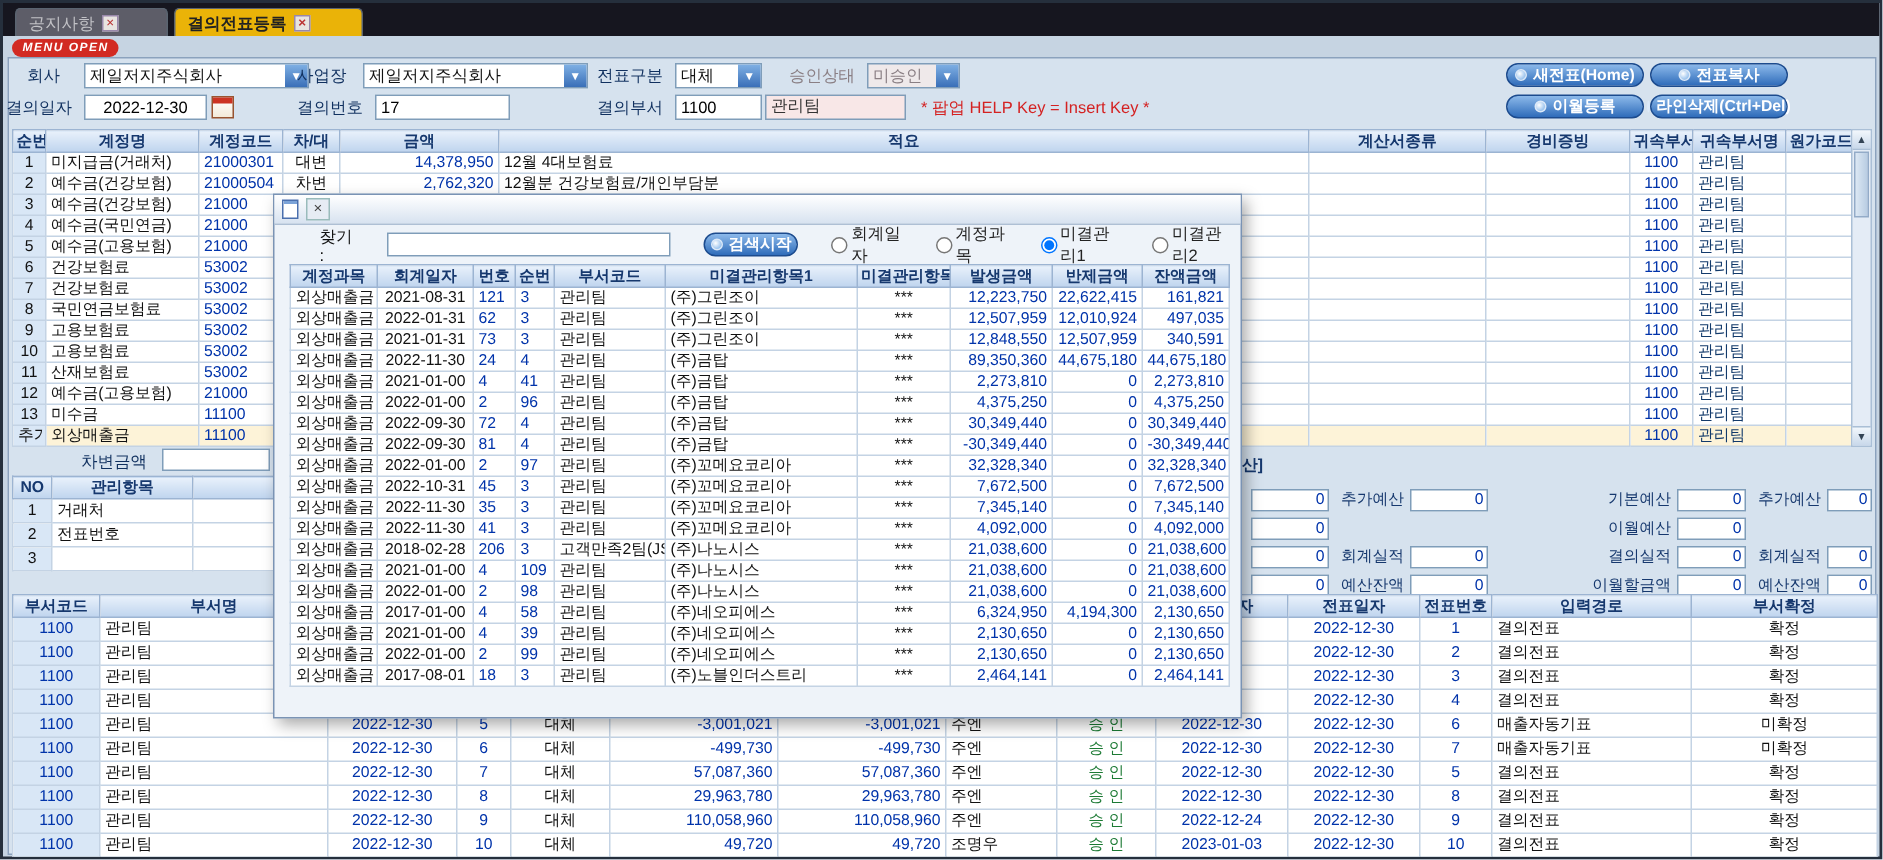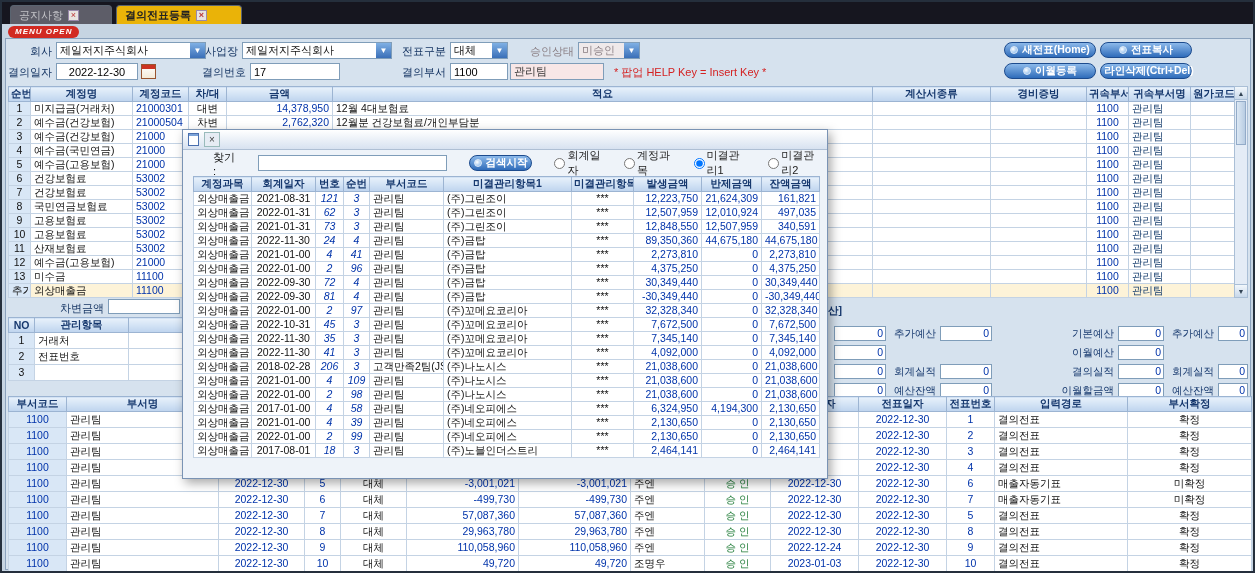--- a/index.html
+++ b/index.html
@@ -10,21 +10,21 @@
   
   .tabbar { position:absolute; left:0; top:0; width:1251px; height:22px; background:#16161f; }
   .tab { position:absolute; top:3px; height:19px; border:1px solid #5a6470; border-bottom:none; border-radius:4px 4px 0 0; display:flex; align-items:center; gap:5px; padding:0 8px; font-size:11px; }
   .tab.inactive { left:8px; width:102px; background:#5d5d68; color:#c2c2c6; }
   .tab.active { left:114px; width:126px; background:#eab308; color:#222; font-weight:bold; }
   .tab-close { display:inline-block; width:11px; height:11px; line-height:9px; text-align:center; font-size:9px; background:#e8e4e0; color:#b33; border:1px solid #98a; }
   .menu-open { position:absolute; left:6px; top:24px; height:12px; background:#d22a22; color:#fff; font-size:8px; font-style:italic; font-weight:bold; line-height:11px; padding:0 7px; border-radius:6px; letter-spacing:1px; }
   .panel { position:absolute; left:3px; top:36px; width:1246px; height:532px; border:1px solid #8ba2bd; background:#d6e2ee; }
 
   
-  .flabel { position:absolute; height:16px; line-height:16px; color:#10305f; font-size:11px; text-align:right; }
+  .flabel { position:absolute; height:16px; line-height:16px; color:#10305f; font-size:11px; text-align:left; }
   .finput { position:absolute; height:17px; border:1px solid #7f9db9; background:#fff; font-size:11px; padding:0 3px; font-family:inherit; }
   .fselect { position:absolute; height:17px; border:1px solid #7f9db9; background:#fff; display:flex; align-items:center; }
   .fselect .txt { flex:1; padding:0 3px; overflow:hidden; white-space:nowrap; }
   .fselect .arrow { width:15px; height:15px; background:linear-gradient(#7fb0e4,#3a6fb8); color:#fff; font-size:8px; text-align:center; line-height:15px; }
   .fselect.disabled { background:#efe9ea; color:#8a7f84; }
   .readonly-pink { background:#f8e7e7; color:#333; }
   .help-red { position:absolute; color:#d42222; font-size:11px; height:16px; line-height:16px;text-align:right; }
   .cal-icon { position:absolute; width:15px; height:15px; border:1px solid #99542f; background:linear-gradient(#fff,#f4ead8); }
   .cal-icon::before { content:""; position:absolute; left:0; top:0; width:100%; height:4px; background:#cc3322; }
 
@@ -76,21 +76,21 @@
   .dlg-ico { width:11px; height:13px; background:#fff; border:1px solid #4a6fae; box-shadow:inset 0 2px 0 #7ba3d8; }
   .dlg-close { width:16px; height:15px; background:#e6ecf4; border:1px solid #9bb; color:#444; font-size:10px; line-height:13px; text-align:center; cursor:pointer; }
   .popup-find { display:flex; align-items:center; height:24px; padding:2px 6px 0 30px; gap:22px; }
   .popup-find .find-input { width:224px; height:16px; border:1px solid #7f9db9; font-size:11px; padding:0 3px; font-family:inherit; }
   .popup-find .btn { width:76px; }
   .radio-lbl { display:flex; align-items:center; gap:2px; font-size:11px; color:#222; }
   .radio-lbl input { width:11px; height:11px; margin:0; }
   .popup-grid { left:10px; top:46px; width:626px; }
   .popup-grid td { height:13px; line-height:13px; font-size:10.5px; }
   .popup-grid td:nth-child(2) { text-align:center; }
-  .popup-grid td:nth-child(3), .popup-grid td:nth-child(4) { text-align:center; color:#0033aa;font-style:italic; }
+  .popup-grid td:nth-child(3), .popup-grid td:nth-child(4) { text-align:left; color:#0033aa; }
   .popup-grid td:nth-child(7) { text-align:center; }
   .popup-grid td:nth-child(8), .popup-grid td:nth-child(9), .popup-grid td:nth-child(10) { text-align:right; color:#0033aa; }
   .popup-actions { position:absolute; left:0; bottom:6px; width:100%; display:flex; justify-content:center; gap:10px; }
   .popup-actions .btn { width:62px; }
 </style>
 </head>
 <body>
 
 <div class="app">
 
@@ -711,21 +711,21 @@
       <tbody>
           <tr>
             <td>외상매출금</td>
             <td>2021-08-31</td>
             <td>121</td>
             <td>3</td>
             <td>관리팀</td>
             <td>(주)그린조이</td>
             <td>***</td>
             <td>12,223,750</td>
-            <td>21,624,309</td>
+            <td>22,622,415</td>
             <td>161,821</td>
           </tr>
           <tr>
             <td>외상매출금</td>
             <td>2022-01-31</td>
             <td>62</td>
             <td>3</td>
             <td>관리팀</td>
             <td>(주)그린조이</td>
             <td>***</td>

